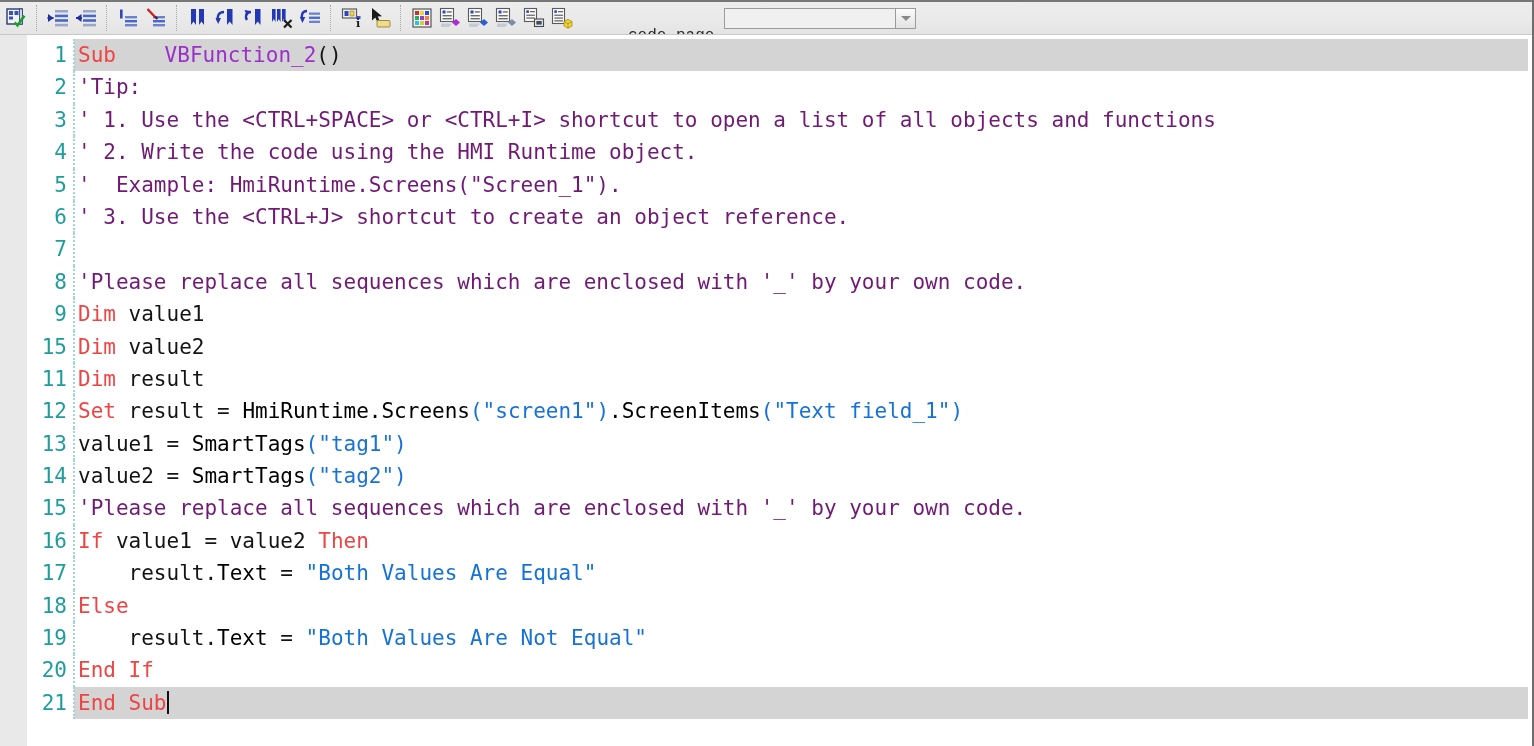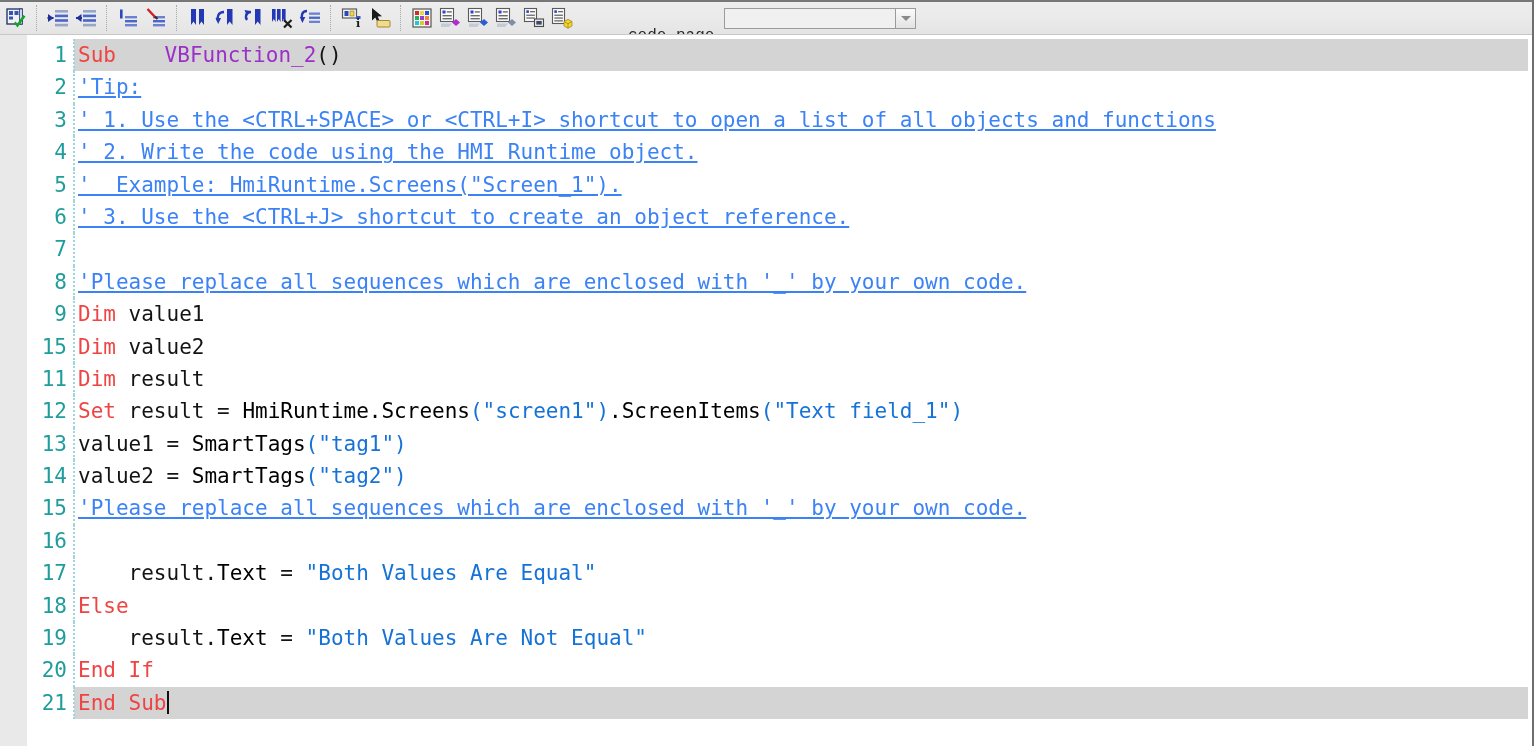--- a/index.html
+++ b/index.html
@@ -142,21 +142,21 @@
   }
   .code {
     position: absolute;
     left: 78px;
     top: 0;
     white-space: pre;
   }
 
   
   .t-kw      { color: #ef4444; }
-  .t-comment { color: #3b82f6; text-decoration: underline; }
+  .t-comment { color: #701a75; }
   .t-func    { color: #9b30c8; margin-left: 36px; }
   .t-obj     { color: #000000; }
   .t-str     { color: #1572d6; }
   .t-plain   { color: #141414; }
 
   .caret {
     display: inline-block;
     width: 2px;
     height: 23px;
     background: #111111;
@@ -391,21 +391,21 @@
         <div class="row"><div class="gutter">6</div><div class="dotline"></div><div class="code"><span class="t-comment">' 3. Use the &lt;CTRL+J&gt; shortcut to create an object reference.</span></div></div>
         <div class="row"><div class="gutter">7</div><div class="dotline"></div></div>
         <div class="row"><div class="gutter">8</div><div class="dotline"></div><div class="code"><span class="t-comment">'Please replace all sequences which are enclosed with '_' by your own code.</span></div></div>
         <div class="row"><div class="gutter">9</div><div class="dotline"></div><div class="code"><span class="t-kw">Dim</span><span class="t-plain"> value1</span></div></div>
         <div class="row"><div class="gutter">15</div><div class="dotline"></div><div class="code"><span class="t-kw">Dim</span><span class="t-plain"> value2</span></div></div>
         <div class="row"><div class="gutter">11</div><div class="dotline"></div><div class="code"><span class="t-kw">Dim</span><span class="t-plain"> result</span></div></div>
         <div class="row"><div class="gutter">12</div><div class="dotline"></div><div class="code"><span class="t-kw">Set</span><span class="t-plain"> result = </span><span class="t-obj">HmiRuntime.Screens</span><span class="t-str">("screen1")</span><span class="t-obj">.ScreenItems</span><span class="t-str">("Text field_1")</span></div></div>
         <div class="row"><div class="gutter">13</div><div class="dotline"></div><div class="code"><span class="t-plain">value1 = </span><span class="t-obj">SmartTags</span><span class="t-str">("tag1")</span></div></div>
         <div class="row"><div class="gutter">14</div><div class="dotline"></div><div class="code"><span class="t-plain">value2 = </span><span class="t-obj">SmartTags</span><span class="t-str">("tag2")</span></div></div>
         <div class="row"><div class="gutter">15</div><div class="dotline"></div><div class="code"><span class="t-comment">'Please replace all sequences which are enclosed with '_' by your own code.</span></div></div>
-        <div class="row"><div class="gutter">16</div><div class="dotline"></div></div>
+        <div class="row"><div class="gutter">16</div><div class="dotline"></div><div class="code"><span class="t-kw">If</span><span class="t-plain"> value1 = value2 </span><span class="t-kw">Then</span></div></div>
         <div class="row"><div class="gutter">17</div><div class="dotline"></div><div class="code"><span class="t-plain">    result.</span><span class="t-obj">Text</span><span class="t-plain"> = </span><span class="t-str">"Both Values Are Equal"</span></div></div>
         <div class="row"><div class="gutter">18</div><div class="dotline"></div><div class="code"><span class="t-kw">Else</span></div></div>
         <div class="row"><div class="gutter">19</div><div class="dotline"></div><div class="code"><span class="t-plain">    result.</span><span class="t-obj">Text</span><span class="t-plain"> = </span><span class="t-str">"Both Values Are Not Equal"</span></div></div>
         <div class="row"><div class="gutter">20</div><div class="dotline"></div><div class="code"><span class="t-kw">End</span><span class="t-plain"> </span><span class="t-kw">If</span></div></div>
         <div class="row current"><div class="row-bg"></div><div class="gutter">21</div><div class="dotline"></div><div class="code"><span class="t-kw">End Sub</span><span class="caret"></span></div></div>
       </div>
   </div>
 
 </div>
 

